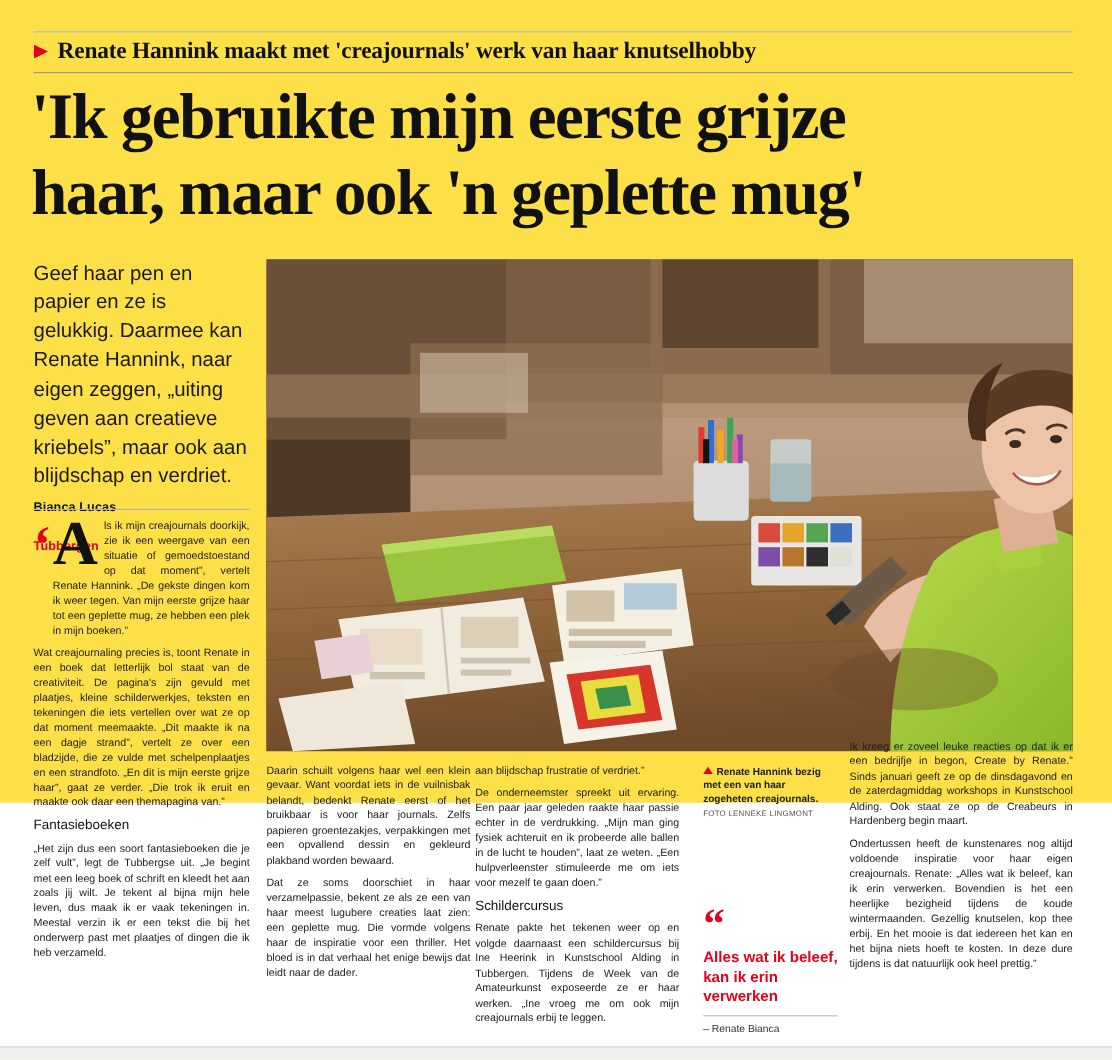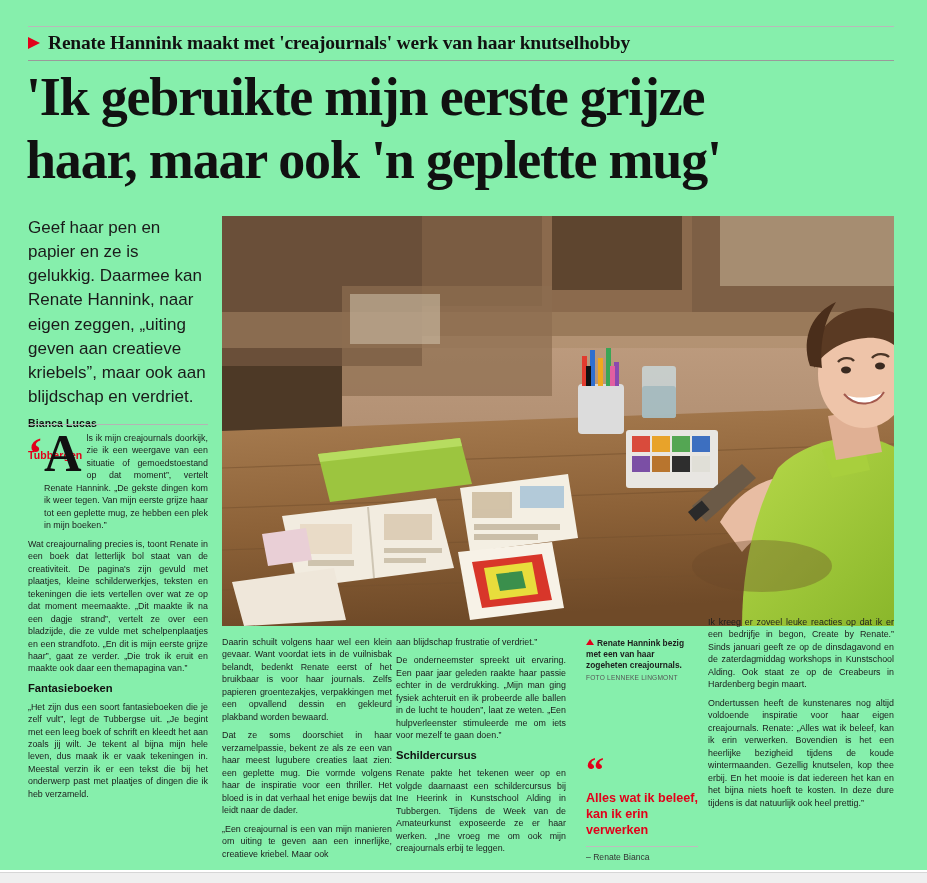--- a/index.html
+++ b/index.html
@@ -12,22 +12,22 @@
     height: 883px;
     font-family: "Liberation Sans", sans-serif;
     color: #1a1a1a;
     position: relative;
     overflow: hidden;
   }
   .page {
     position: absolute;
     left: 0; top: 0;
     width: 927px;
-    height: 870px;
-    background: #86efac;
+    height: 669px;
+    background: #fde047;
   }
 
   
   .kicker-rule-top {
     position: absolute;
     left: 28px; top: 26px;
     width: 866px; height: 1px;
     background: #b9b9b9;
   }
   .kicker {
@@ -115,21 +115,21 @@
     font-size: 8.9px;
     line-height: 1.40;
     text-align: justify;
     color: #1c1c1c;
     font-family: "Liberation Sans", sans-serif;
   }
   .col p { margin: 0 0 6px 0; }
   .col h3 {
     margin: 6px 0 4px 0;
     font-size: 11.2px;
-    font-weight: bold;
+    font-weight: normal;
     color: #111;
   }
 
   .col1 { left: 28px; top: 432px; width: 180px; height: 445px; }
   .col2 { left: 222px; top: 636px; width: 170px; height: 240px; }
   .col3 { left: 396px; top: 636px; width: 170px; height: 240px; }
   .col5 { left: 708px; top: 616px; width: 186px; height: 240px; }
 
   
   .dropcap {
@@ -394,21 +394,20 @@
   <div class="col col1">
     <p class="col1-first"><span class="dropcap">A</span><span>ls ik mijn creajournals doorkijk, zie ik een weergave van een situatie of gemoedstoestand op dat moment”, vertelt Renate Hannink. „De gekste dingen kom ik weer tegen. Van mijn eerste grijze haar tot een geplette mug, ze hebben een plek in mijn boeken.”</span></p>
     <p>Wat creajournaling precies is, toont Renate in een boek dat letterlijk bol staat van de creativiteit. De pagina's zijn gevuld met plaatjes, kleine schilderwerkjes, teksten en tekeningen die iets vertellen over wat ze op dat moment meemaakte. „Dit maakte ik na een dagje strand”, vertelt ze over een bladzijde, die ze vulde met schelpenplaatjes en een strandfoto. „En dit is mijn eerste grijze haar”, gaat ze verder. „Die trok ik eruit en maakte ook daar een themapagina van.”</p>
     <h3>Fantasieboeken</h3>
     <p>„Het zijn dus een soort fantasieboeken die je zelf vult”, legt de Tubbergse uit. „Je begint met een leeg boek of schrift en kleedt het aan zoals jij wilt. Je tekent al bijna mijn hele leven, dus maak ik er vaak tekeningen in. Meestal verzin ik er een tekst die bij het onderwerp past met plaatjes of dingen die ik heb verzameld.</p>
   </div>
 
   <div class="col col2">
     <p>Daarin schuilt volgens haar wel een klein gevaar. Want voordat iets in de vuilnisbak belandt, bedenkt Renate eerst of het bruikbaar is voor haar journals. Zelfs papieren groentezakjes, verpakkingen met een opvallend dessin en gekleurd plakband worden bewaard.</p>
     <p>Dat ze soms doorschiet in haar verzamelpassie, bekent ze als ze een van haar meest lugubere creaties laat zien: een geplette mug. Die vormde volgens haar de inspiratie voor een thriller. Het bloed is in dat verhaal het enige bewijs dat leidt naar de dader.</p>
-    <p>„Een creajournal is een van mijn manieren om uiting te geven aan een innerlijke, creatieve kriebel. Maar ook</p>
   </div>
 
   <div class="col col3">
     <p>aan blijdschap frustratie of verdriet.”</p>
     <p>De onderneemster spreekt uit ervaring. Een paar jaar geleden raakte haar passie echter in de verdrukking. „Mijn man ging fysiek achteruit en ik probeerde alle ballen in de lucht te houden”, laat ze weten. „Een hulpverleenster stimuleerde me om iets voor mezelf te gaan doen.”</p>
     <h3>Schildercursus</h3>
     <p>Renate pakte het tekenen weer op en volgde daarnaast een schildercursus bij Ine Heerink in Kunstschool Alding in Tubbergen. Tijdens de Week van de Amateurkunst exposeerde ze er haar werken. „Ine vroeg me om ook mijn creajournals erbij te leggen.</p>
   </div>
 
   <div class="caption">

